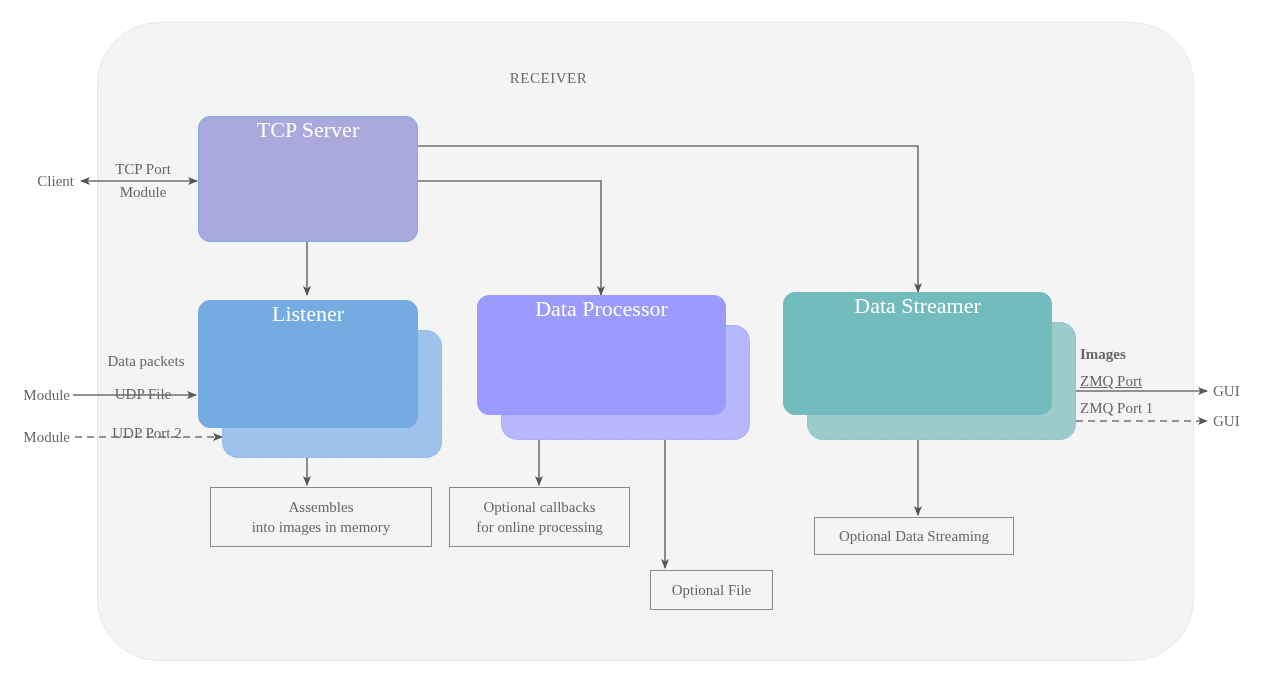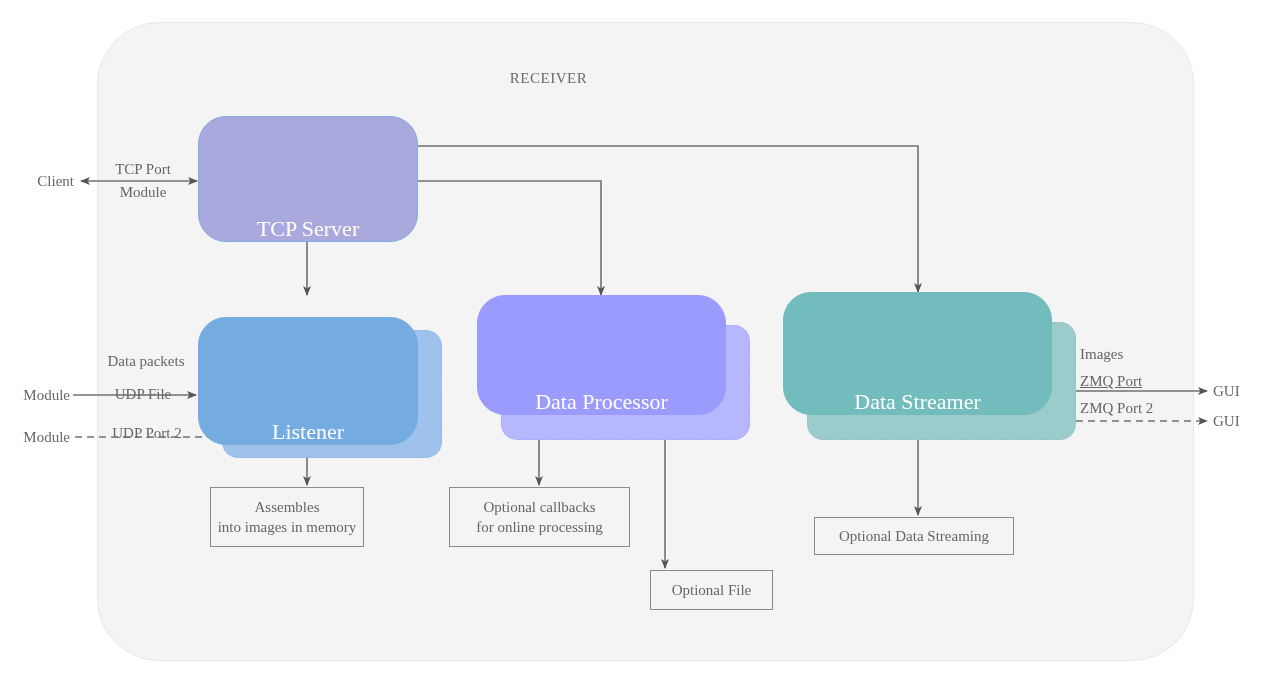--- a/index.html
+++ b/index.html
@@ -39,24 +39,24 @@
     top: 70px;
     width: 1097px;
     text-align: center;
     font-size: 15px;
     color: #6b6b6b;
     letter-spacing: 0.5px;
   }
   
   .node {
     position: absolute;
-    border-radius: 28px;
+    border-radius: 12px;
     box-sizing: border-box;
     display: flex;
-    align-items: flex-end;
+    align-items: flex-start;
     justify-content: center;
   }
   .node .node-label {
     color: #ffffff;
     font-size: 22px;
     line-height: 1.15;
     text-align: center;
     pointer-events: none;
   }
   .ghost {
@@ -138,39 +138,39 @@
   </svg>
 
   <div class="node" style="left:198px; top:116px; width:220px; height:126px;
               background:#aaa9de; border:1.5px solid #7cade0;">
     <span class="node-label">TCP Server</span>
   </div>
 
   <div class="ghost" style="left:222px; top:330px; width:220px; height:128px;
               background:#9ec2ec; border-color:#8fb9e8;"></div>
   <div class="node" style="left:198px; top:300px; width:220px; height:128px;
-              background:#74ace1; border:1.5px solid #74ace1;margin-top:17px;">
+              background:#74ace1; border:1.5px solid #74ace1;">
     <span class="node-label">Listener</span>
   </div>
 
   <div class="ghost" style="left:501px; top:325px; width:249px; height:115px;
               background:#b7b7fd; border-color:#a9a9fb;"></div>
   <div class="node" style="left:477px; top:295px; width:249px; height:120px;
               background:#9b9bfd; border:1.5px solid #9b9bfd;">
     <span class="node-label">Data Processor</span>
   </div>
 
   <div class="ghost" style="left:807px; top:322px; width:269px; height:118px;
               background:#9ccbcb; border-color:#8fc4c4;"></div>
   <div class="node" style="left:783px; top:292px; width:269px; height:123px;
               background:#72bcbd; border:1.5px solid #72bcbd;">
     <span class="node-label">Data Streamer</span>
   </div>
 
-  <div class="note-box" style="left:210px; top:487px; width:154px; height:60px;">Assembles
+  <div class="note-box" style="left:210px; top:487px; width:222px; height:60px;">Assembles
 into images in memory</div>
 
   <div class="note-box" style="left:449px; top:487px; width:181px; height:60px;">Optional callbacks
 for online processing</div>
 
   <div class="note-box" style="left:604px; top:570px; width:123px; height:40px;margin-left:46px;">Optional File</div>
 
   <div class="note-box" style="left:814px; top:517px; width:200px; height:38px;text-align:center;">Optional Data Streaming</div>
 
   <div class="lbl r" style="left:74px; top:172px;">Client</div>
@@ -179,17 +179,17 @@
   <div class="lbl" style="left:1213px; top:382px;">GUI</div>
   <div class="lbl" style="left:1213px; top:412px;">GUI</div>
 
   <div class="lbl c" style="left:143px; top:160px;">TCP Port</div>
   <div class="lbl c" style="left:143px; top:183px;">Module</div>
 
   <div class="lbl c" style="left:146px; top:352px;">Data packets</div>
   <div class="lbl c" style="left:143px; top:385px;">UDP File</div>
   <div class="lbl c" style="left:147px; top:424px;">UDP Port 2</div>
 
-  <div class="lbl" style="left:1080px; top:345px;">Images</div>
+  <div class="lbl" style="left:1080px; top:345px;font-weight:bold;">Images</div>
   <div class="lbl" style="left:1080px; top:372px;text-decoration:underline;">ZMQ Port</div>
-  <div class="lbl" style="left:1080px; top:399px;">ZMQ Port 2</div>
+  <div class="lbl" style="left:1080px; top:399px;">ZMQ Port 1</div>
 
 </div>
 
 </body></html>

